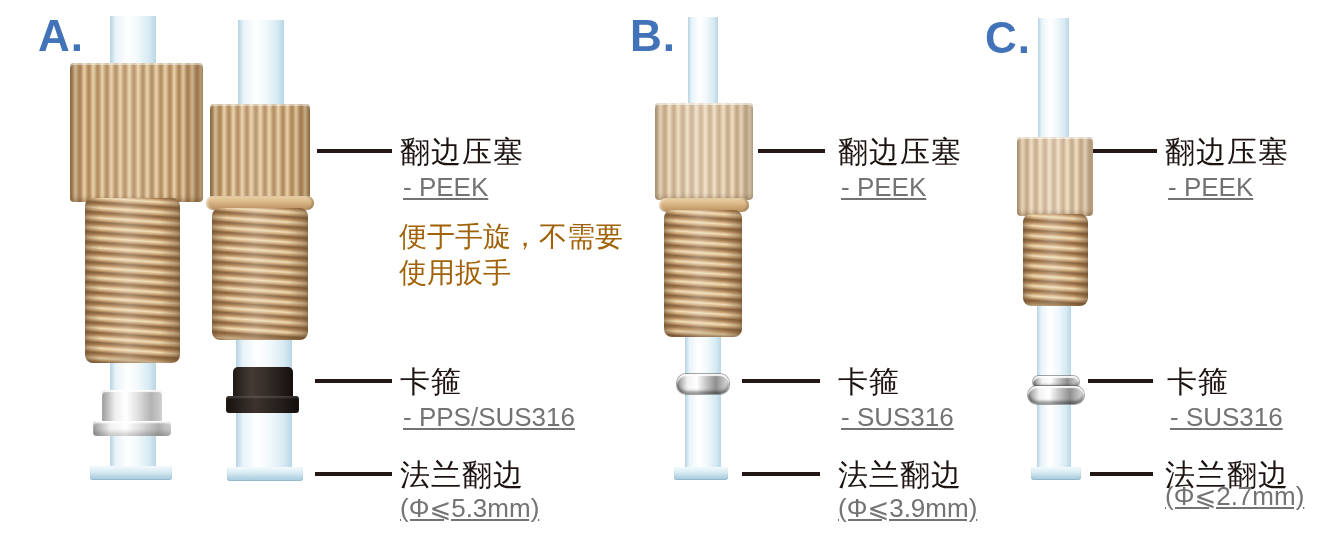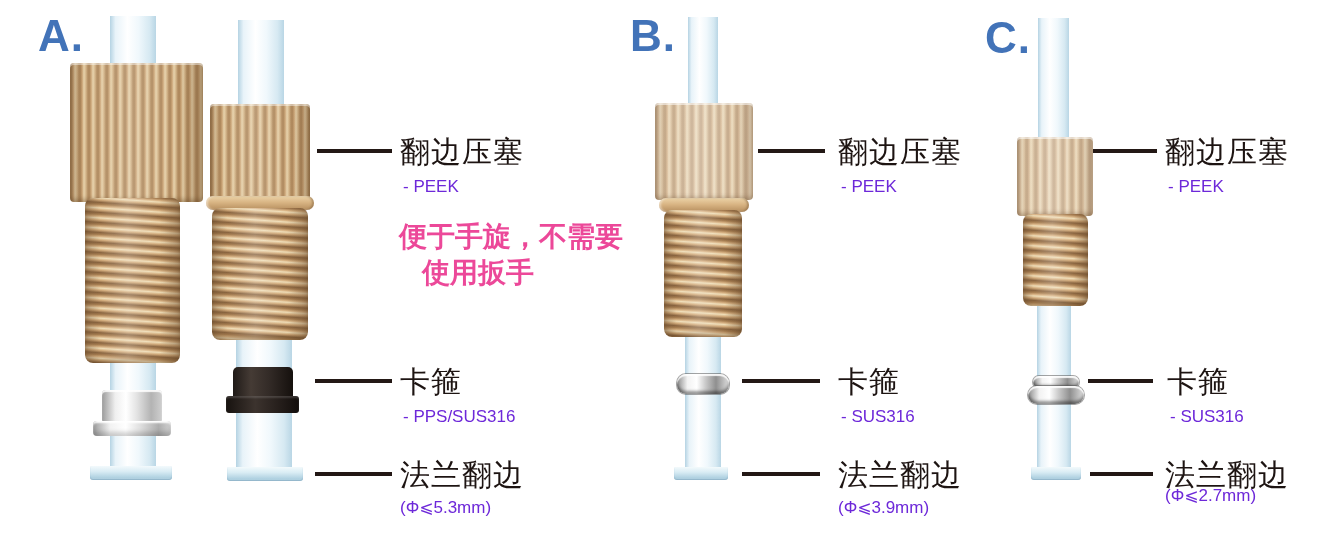--- a/index.html
+++ b/index.html
@@ -9,22 +9,22 @@
   }
   
   .letter{
     position:absolute;font-size:44px;line-height:44px;font-weight:bold;
     color:#4273b8;letter-spacing:1px;
   }
   
   .leader{position:absolute;height:4px;background:#231815;}
   
   .t-main{position:absolute;font-size:30px;line-height:36px;color:#1d1412;font-weight:500;letter-spacing:1px;white-space:nowrap;}
-  .t-sub{position:absolute;font-size:17px;line-height:32px;color:#6d28d9;white-space:nowrap;}
-  .t-note{position:absolute;font-size:28px;line-height:36px;color:#ec4899;white-space:nowrap;font-weight:bold;}
+  .t-sub{position:absolute;font-size:26px;line-height:32px;color:#737373;white-space:nowrap;text-decoration:underline;}
+  .t-note{position:absolute;font-size:28px;line-height:36px;color:#a16207;white-space:nowrap;}
   
   .tube{
     position:absolute;
     background:linear-gradient(90deg,#b5d3e3 0%,#e8f3f9 12%,#ffffff 38%,#f0f8fc 62%,#d6e9f2 86%,#b9d6e5 100%);
   }
   
   .head{
     position:absolute;border-radius:4px;
     background:
       linear-gradient(90deg,rgba(110,80,48,.35) 0%,rgba(110,80,48,0) 10%,rgba(255,255,255,.15) 45%,rgba(110,80,48,0) 82%,rgba(110,80,48,.40) 100%),
@@ -110,21 +110,21 @@
       <div class="thread" style="left:212px;top:208px;width:96px;height:132px;"></div>
       <div class="clamp-black-body" style="left:233px;top:367px;width:60px;height:31px;"></div>
       <div class="clamp-black-lip" style="left:226px;top:396px;width:73px;height:17px;"></div>
       <div class="flange" style="left:227px;top:467px;width:76px;height:14px;"></div>
     </div>
 
     <div class="leader" style="left:317px;top:149px;width:75px;"></div>
     <div class="t-main" style="left:400px;top:134px;">翻边压塞</div>
     <div class="t-sub" style="left:403px;top:171px;">- PEEK</div>
     <div class="t-note" style="left:399px;top:219px;">便于手旋，不需要</div>
-    <div class="t-note" style="left:422px;top:255px;">使用扳手</div>
+    <div class="t-note" style="left:399px;top:255px;">使用扳手</div>
 
     <div class="leader" style="left:315px;top:379px;width:77px;"></div>
     <div class="t-main" style="left:400px;top:364px;">卡箍</div>
     <div class="t-sub" style="left:403px;top:401px;">- PPS/SUS316</div>
 
     <div class="leader" style="left:315px;top:472px;width:77px;"></div>
     <div class="t-main" style="left:400px;top:457px;">法兰翻边</div>
     <div class="t-sub" style="left:400px;top:492px;">(Φ⩽5.3mm)</div>
   </div>
 

